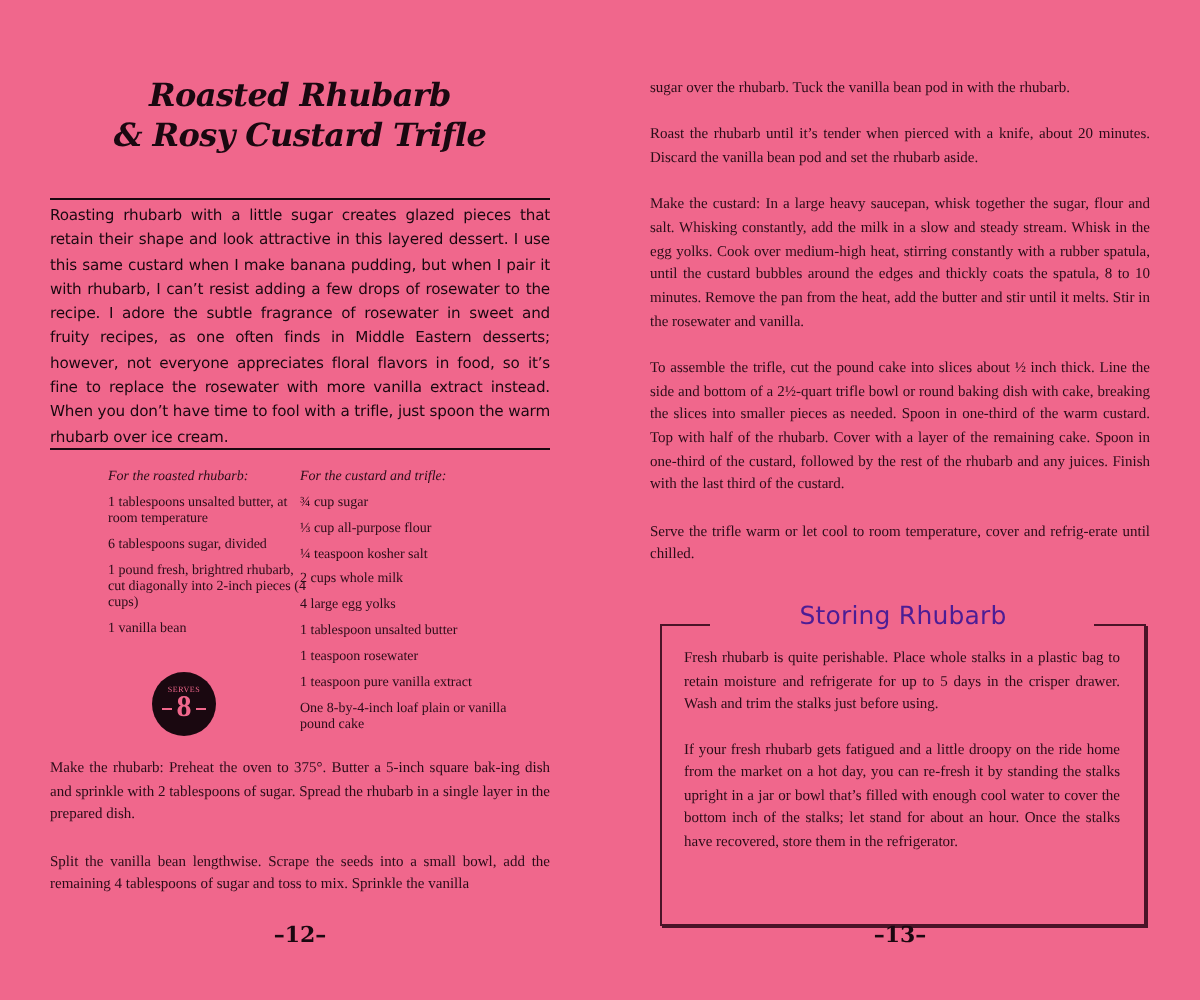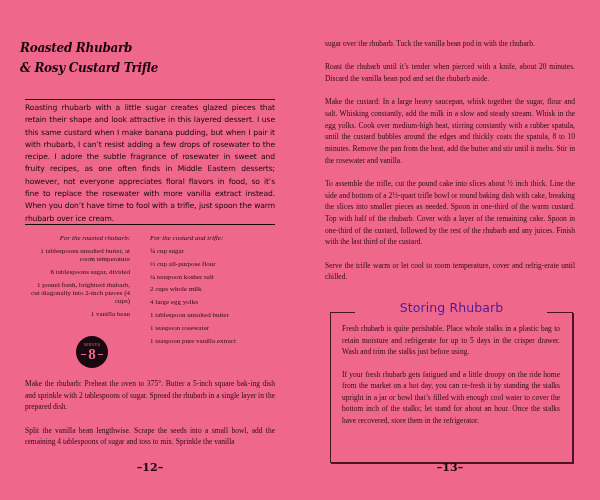--- a/index.html
+++ b/index.html
@@ -9,42 +9,42 @@
       color: #2a0c18;
       position: relative;
       font-family: "DejaVu Serif", serif;
     }
     .page { position: absolute; top: 0; height: 500px; }
     .page-left { left: 0; width: 300px; }
     .page-right { left: 300px; width: 300px; }
 
     .title {
       position: absolute; left: 20px; width: 260px; top: 38px;
-      text-align: left;
+      text-align: center;
       font-family: "DejaVu Serif", serif;
       font-style: italic; font-weight: bold;
-      font-size: 12px; line-height: 20px;
+      font-size: 16px; line-height: 20px;
       color: #1a0810;
       letter-spacing: -0.3px;
     }
     .rule { position: absolute; left: 25px; width: 250px; height: 0; border-top: 1.3px solid #1a0810; }
     .rule-top { top: 99px; }
     .rule-bottom { top: 224px; }
 
     .intro {
       position: absolute; left: 25px; width: 250px; top: 102px;
       font-family: "DejaVu Sans", sans-serif;
       font-size: 7.6px; line-height: 12.3px;
       text-align: justify;
       color: #1a0810;
       letter-spacing: -0.1px;
     }
 
     .ing-col { position: absolute; top: 234px; font-family: "Liberation Serif", serif; font-size: 7px; line-height: 8.3px; color: #2a0c18; }
-    .ing-col-1 { left: 30px; width: 100px; text-align: right; }
+    .ing-col-1 { left: 54px; width: 100px; }
     .ing-col-2 { left: 150px; width: 110px; }
     .ing-head { font-style: italic; margin-bottom: 4.5px; }
     .ing-item { margin-bottom: 4.6px; }
 
     .serves {
       position: absolute; left: 76px; top: 336px;
       width: 32px; height: 32px; border-radius: 50%;
       background: #1a0810; color: #f0678c;
       text-align: center;
       font-family: "Liberation Serif", serif;
@@ -112,20 +112,21 @@
   <div class="ing-col ing-col-2">
     <div class="ing-head">For the custard and trifle:</div>
     <div class="ing-item">¾ cup sugar</div>
     <div class="ing-item">⅓ cup all-purpose flour</div>
     <div class="ing-item">¼ teaspoon kosher salt</div>
     <div class="ing-item">2 cups whole milk</div>
     <div class="ing-item">4 large egg yolks</div>
     <div class="ing-item">1 tablespoon unsalted butter</div>
     <div class="ing-item">1 teaspoon rosewater</div>
     <div class="ing-item">1 teaspoon pure vanilla extract</div>
+    <div class="ing-item">One 8-by-4-inch loaf plain or vanilla pound cake</div>
   </div>
 
   <div class="serves">
     <div class="serves-label">serves</div>
     <div class="serves-dash-l"></div>
     <div class="serves-num">8</div>
     <div class="serves-dash-r"></div>
   </div>
 
   <div class="body-text left-body">

